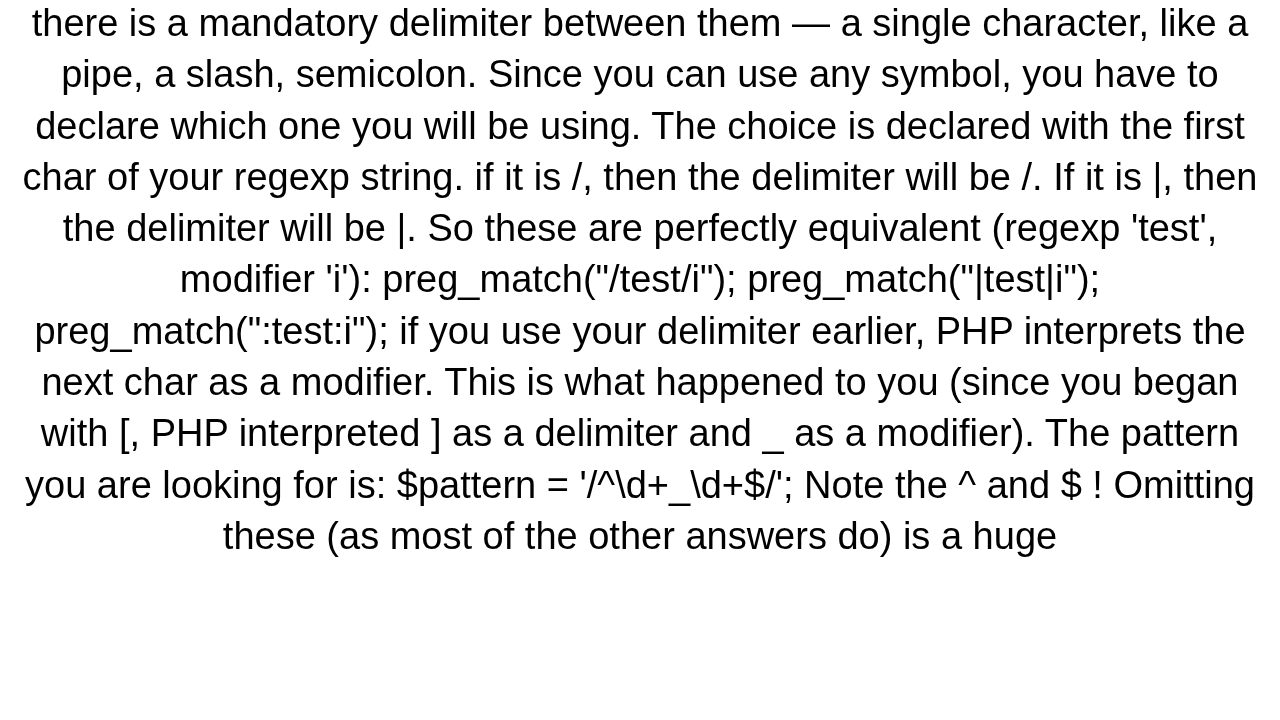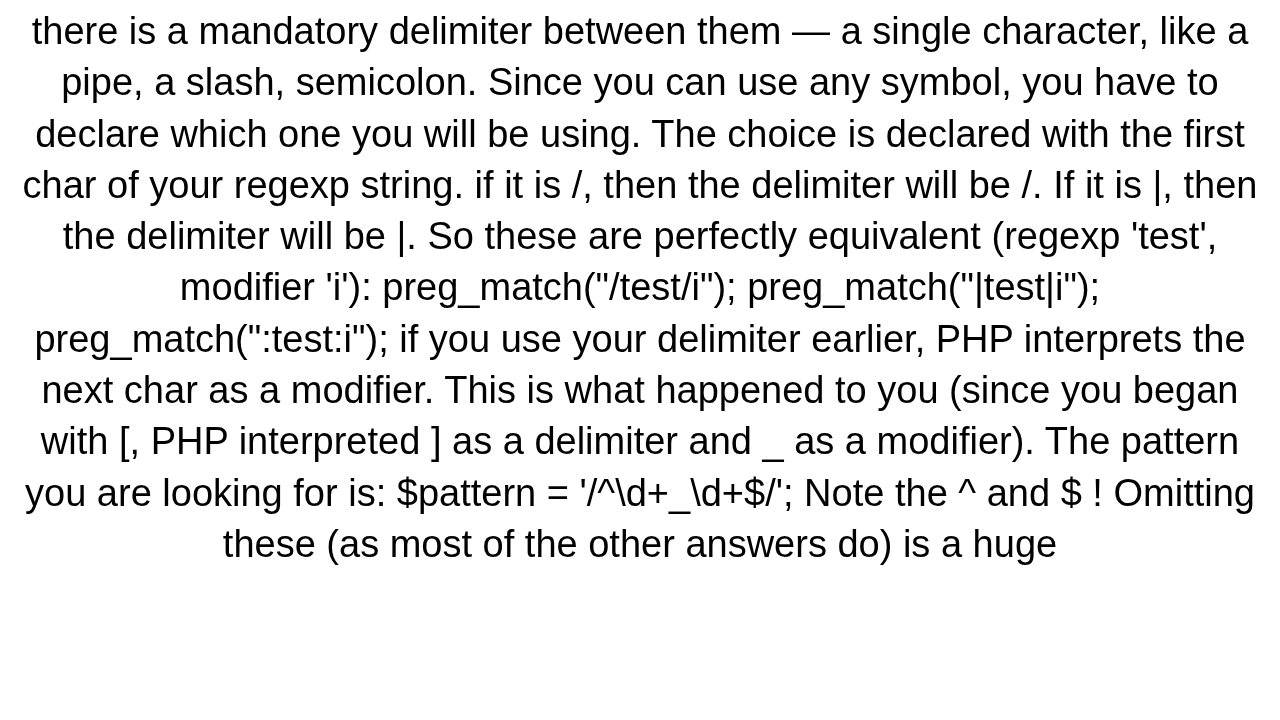--- a/index.html
+++ b/index.html
@@ -15,21 +15,21 @@
       overflow: hidden;
       display: flex;
       align-items: flex-start;
       justify-content: center;
     }
 
     .content-area {
       width: 1280px;
       height: 720px;
       overflow: hidden;
-      padding: 16px 20px;
+      padding: 8px 20px;
       display: flex;
       align-items: flex-start;
       justify-content: center;
     }
 
     .text-block {
       font-family: Arial, sans-serif;
       font-size: 38px;
       line-height: 1.35;
       text-align: center;

